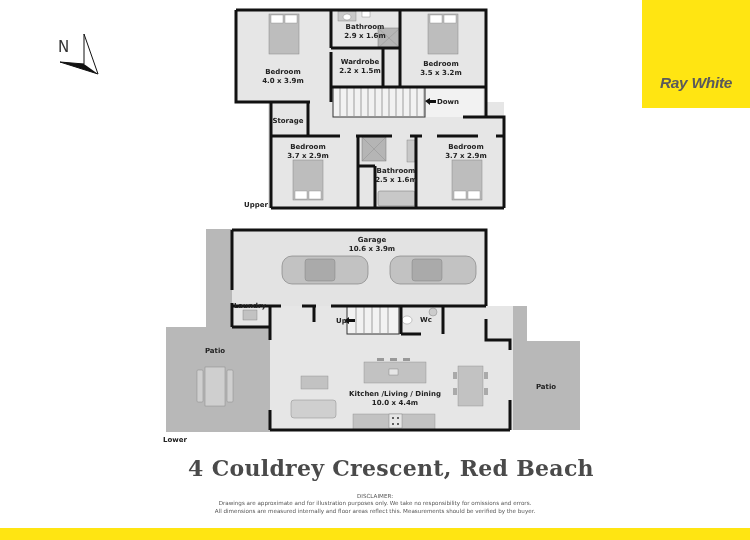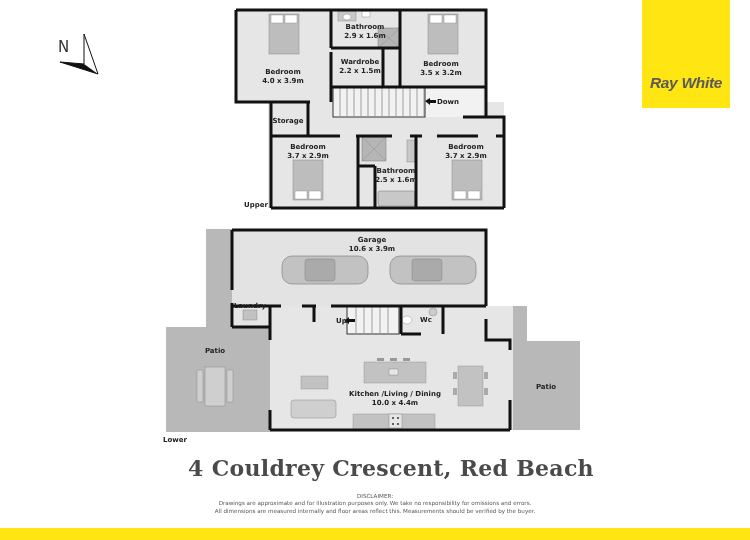--- a/index.html
+++ b/index.html
@@ -1,17 +1,17 @@
 <!DOCTYPE html>
 <html><head>
 <meta charset="utf-8">
 <style>
   html, body { margin:0; padding:0; background:#ffffff; }
   body { width:750px; height:540px; position:relative; overflow:hidden; font-family:"DejaVu Sans", sans-serif; }
-  .logo-box { position:absolute; left:642px; top:0; width:88px; height:108px; background:#ffe512; }
+  .logo-box { position:absolute; left:642px; top:0; width:108px; height:108px; background:#ffe512; }
   .logo-text { position:absolute; left:0; right:0; top:74px; text-align:center; font-family:"Liberation Sans", sans-serif; font-weight:bold; font-style:italic; font-size:15.5px; color:#5a5a5c; letter-spacing:-0.3px; }
   .compass { position:absolute; left:56px; top:32px; width:48px; height:48px; }
   svg.plan { position:absolute; left:0; top:0; width:750px; height:540px; }
   .rl { font-family:"DejaVu Sans", sans-serif; font-weight:bold; font-size:7px; fill:#222; }
   .title { position:absolute; left:0; right:0; top:455px; text-align:center; font-family:"DejaVu Serif", serif; font-weight:bold; font-size:22px; color:#4a4a4a; letter-spacing:0.3px;padding-left:32px; }
   .disc { position:absolute; left:0; right:0; top:493px; text-align:center; font-family:"DejaVu Sans", sans-serif; font-size:5.6px; color:#555; line-height:7.4px; }
   .disc .h { text-transform:uppercase; }
   .yellow-strip { position:absolute; left:0; right:0; top:528px; height:12px; background:#ffe512; }
 </style>
 </head>

